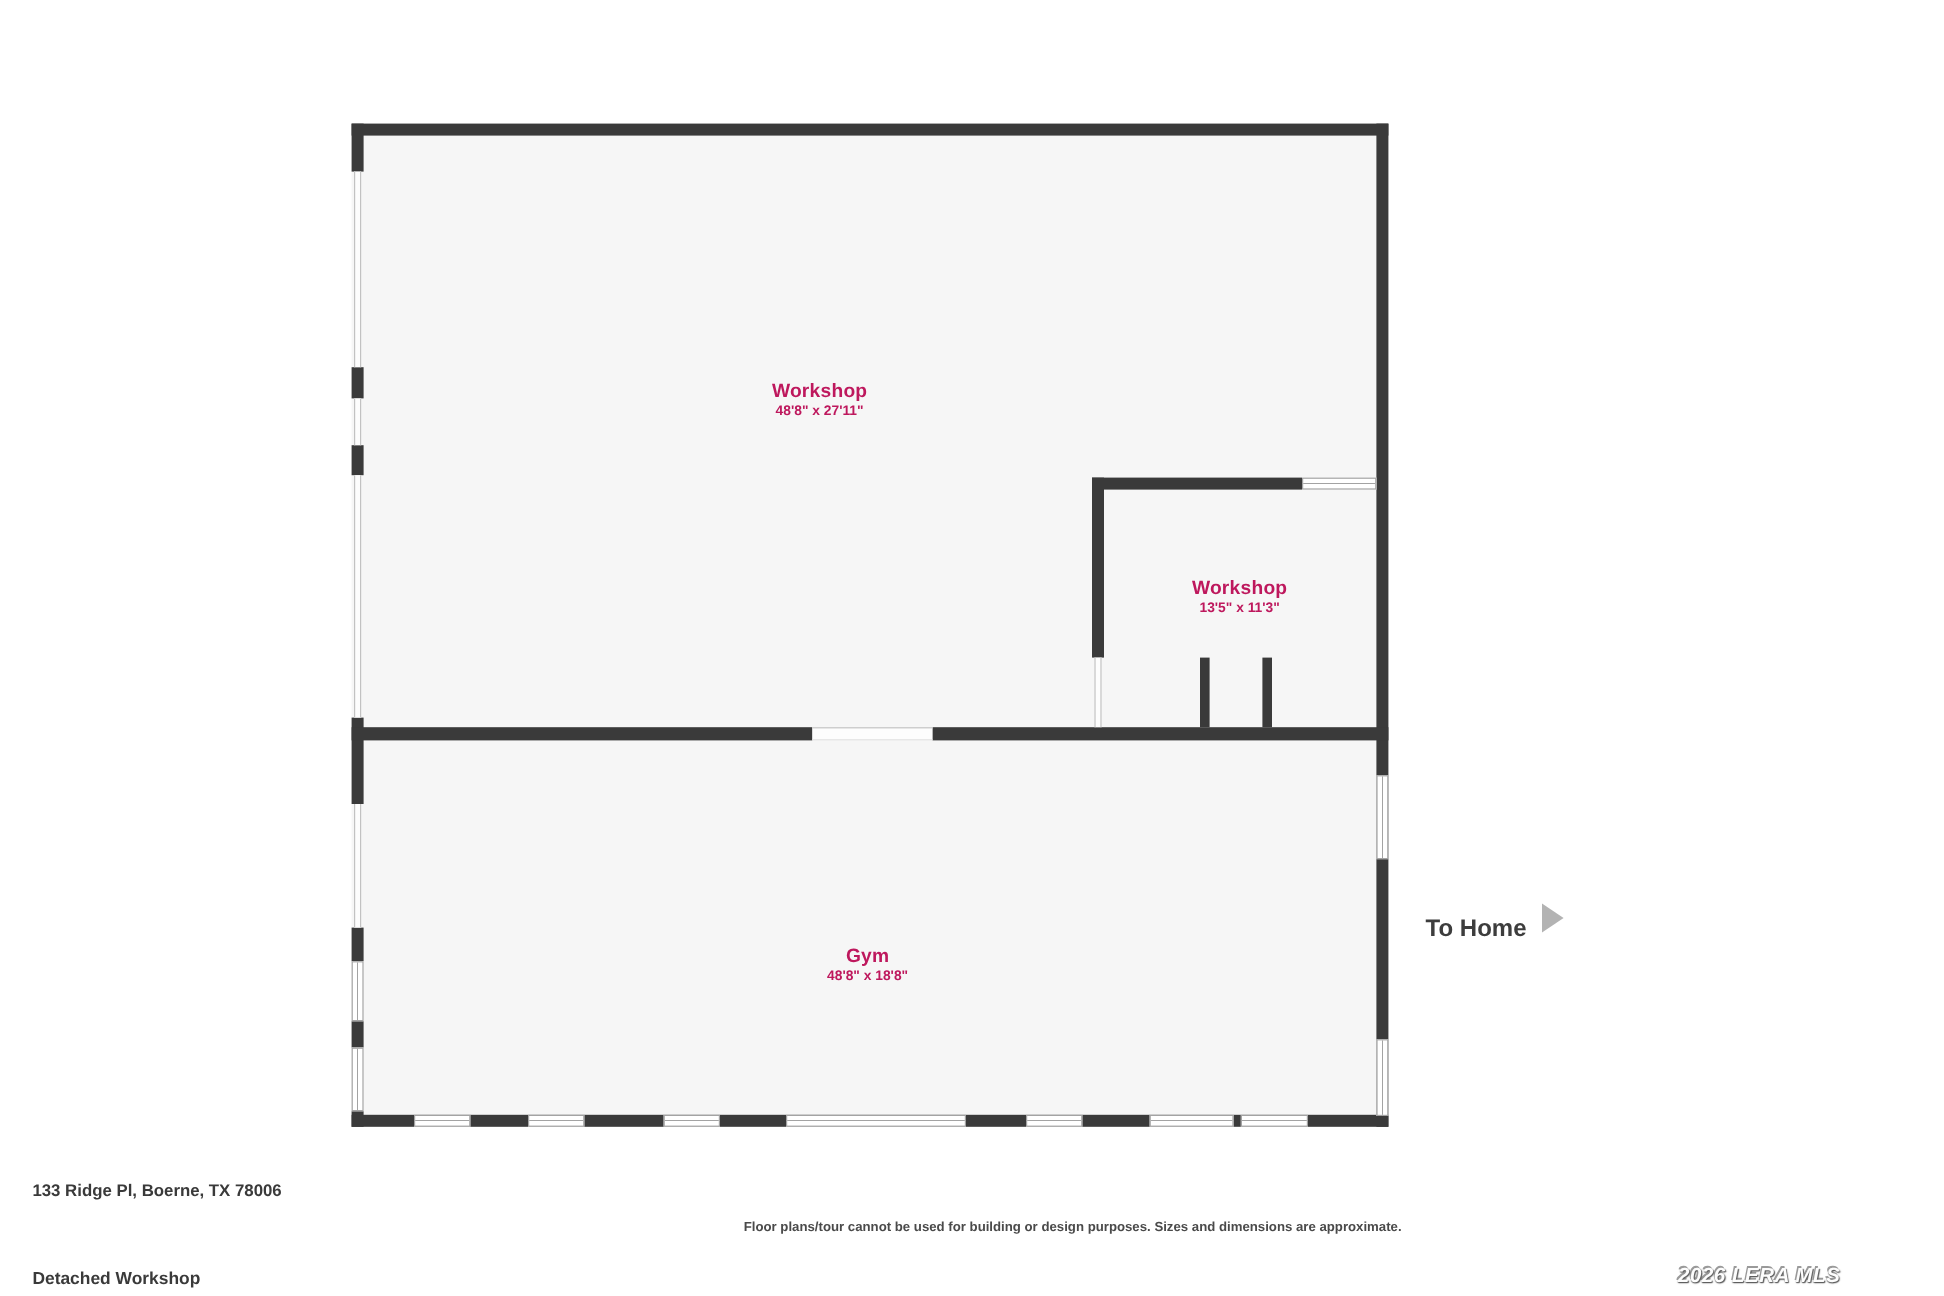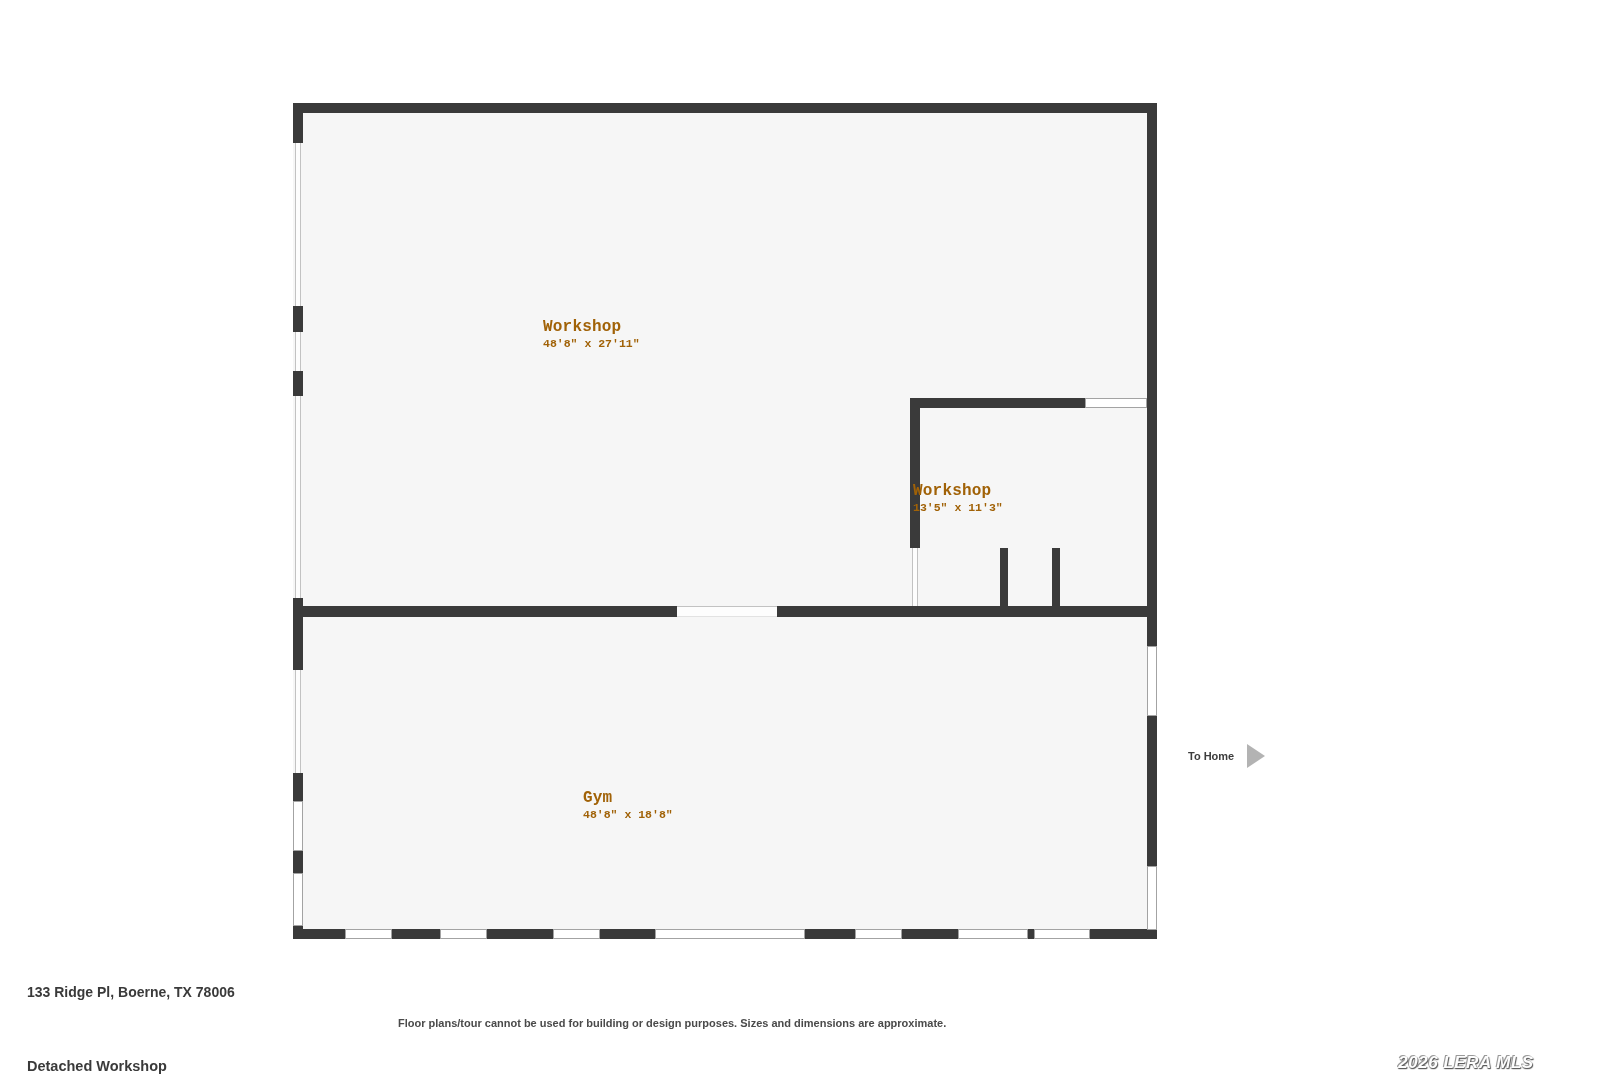--- a/index.html
+++ b/index.html
@@ -49,46 +49,46 @@
   
   .open-h {
     position: absolute;
     background: #fdfdfd;
     border-top: 1px solid #c2c2c2;
     border-bottom: 1px solid #e2e2e2;
     box-sizing: border-box;
   }
   .room-label {
     position: absolute;
-    text-align: left;
-    color: #a16207;
-    font-family: Liberation Mono, monospace;
+    text-align: center;
+    color: #be185d;
   }
   .room-name {
     font-size: 16px;
     font-weight: 700;
     letter-spacing: 0.2px;
   }
   .room-dims {
     font-size: 11.5px;
     font-weight: 700;
     margin-top: 1px;
   }
   .to-home {
     position: absolute;
     left: 1188px; top: 744px;
     display: flex;
     align-items: center;
     gap: 13px;
     cursor: pointer;
   }
   .to-home-label {
-    font-size: 11px;
+    font-size: 20px;
     font-weight: 700;
     color: #3d3d3d;
+    margin-top: 19px;
   }
   .to-home-arrow {
     width: 0; height: 0;
     border-left: 18px solid #b3b3b3;
     border-top: 12px solid transparent;
     border-bottom: 12px solid transparent;
   }
   .footer-address {
     position: absolute;
     left: 27px; top: 984px;
@@ -101,21 +101,21 @@
     left: 27px; top: 1010px;
     font-size: 14.5px;
     font-weight: 700;
     color: #3a3a3a;
     margin-top: 48px;
   }
   .footer-disclaimer {
     position: absolute;
     left: 398px; top: 1017px;
     width: 770px;
-    text-align: left;
+    text-align: right;
     font-size: 11px;
     font-weight: 700;
     color: #4a4a4a;
   }
   .watermark {
     position: absolute;
     right: 4px; top: 1053px;
     width: 300px;
     text-align: center;
     font-size: 17px;

